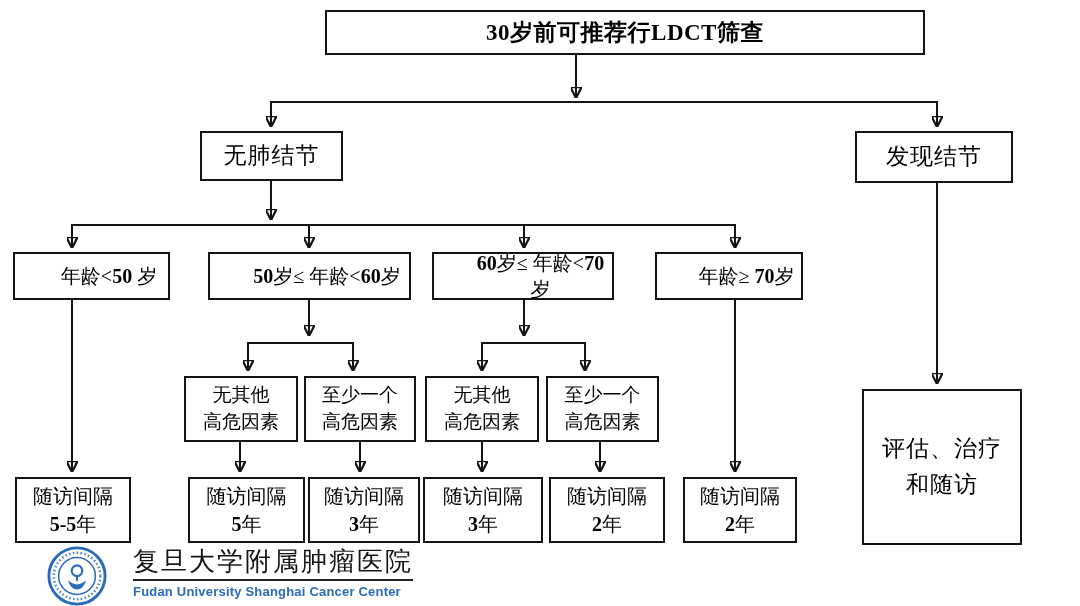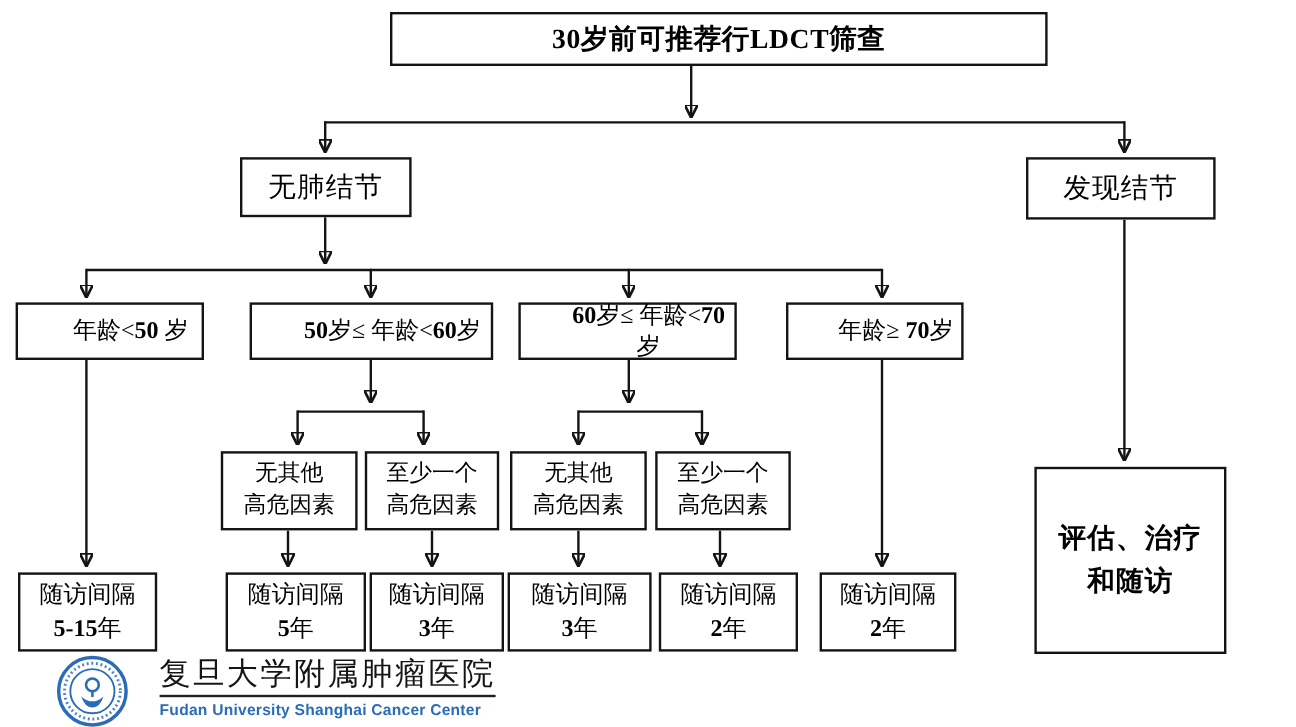--- a/index.html
+++ b/index.html
@@ -8,41 +8,41 @@
     overflow:hidden;font-family:"Liberation Serif","DejaVu Serif",serif;color:#000;
   }
   .connectors{position:absolute;left:0;top:0;width:1080px;height:606px;}
   .connectors path{stroke:#141414;stroke-width:2;fill:none;}
   .node{
     position:absolute;box-sizing:border-box;border:2px solid #141414;background:#fff;
     display:flex;flex-direction:column;align-items:center;justify-content:center;
     text-align:center;line-height:1.3;
   }
   .b{font-weight:bold;}
-  .title-node{left:325px;top:10px;width:548px;height:45px;font-size:23px;font-weight:bold;letter-spacing:.5px;}
+  .title-node{left:325px;top:10px;width:600px;height:45px;font-size:23px;font-weight:bold;letter-spacing:.5px;}
   .n-nonodule{left:200px;top:131px;width:143px;height:50px;font-size:23px;letter-spacing:1px;}
   .n-nodule{left:855px;top:131px;width:158px;height:52px;font-size:23px;letter-spacing:1px;}
   .age{top:252px;height:48px;font-size:20px;padding-left:35px;}
   .a1{left:13px;width:157px;}
   .a2{left:208px;width:203px;}
   .a3{left:432px;width:182px;}
   .a4{left:655px;width:148px;}
   .rf{top:376px;height:66px;font-size:19px;line-height:1.4;}
   .r1{left:184px;width:114px;}
   .r2{left:304px;width:112px;}
   .r3{left:425px;width:114px;}
   .r4{left:546px;width:113px;}
   .fu{top:477px;height:66px;font-size:20px;line-height:1.4;}
   .f1{left:15px;width:116px;}
   .f2{left:188px;width:117px;}
   .f3{left:308px;width:112px;}
   .f4{left:423px;width:120px;}
   .f5{left:549px;width:116px;}
   .f6{left:683px;width:114px;}
-  .n-eval{left:862px;top:389px;width:160px;height:156px;font-size:23px;line-height:1.55;letter-spacing:1px;font-weight:bold;}
+  .n-eval{left:862px;top:389px;width:160px;height:156px;font-size:23px;line-height:1.55;letter-spacing:1px;}
   .logo{position:absolute;left:46px;top:545px;display:flex;align-items:flex-start;gap:25px;}
   .logo-text{display:flex;flex-direction:column;padding-top:3px;}
   .logo-cn{
     font-size:26px;color:#151515;letter-spacing:2px;line-height:1.1;
     border-bottom:2px solid #222;padding-bottom:2px;
     font-family:"Liberation Serif","DejaVu Serif",serif;
   }
   .logo-en{
     font-size:13px;font-weight:bold;color:#2b6cb8;margin-top:3px;letter-spacing:.2px;
     font-family:"Liberation Sans","DejaVu Sans",sans-serif;
@@ -123,21 +123,21 @@
     <span>无其他</span>
     <span>高危因素</span>
   </div>
   <div class="node rf r4">
     <span>至少一个</span>
     <span>高危因素</span>
   </div>
 
   <div class="node fu f1">
     <span>随访间隔</span>
-    <span><span class="b">5-15</span><span>年</span></span>
+    <span><span class="b">5-5</span><span>年</span></span>
   </div>
   <div class="node fu f2">
     <span>随访间隔</span>
     <span><span class="b">5</span><span>年</span></span>
   </div>
   <div class="node fu f3">
     <span>随访间隔</span>
     <span><span class="b">3</span><span>年</span></span>
   </div>
   <div class="node fu f4">

